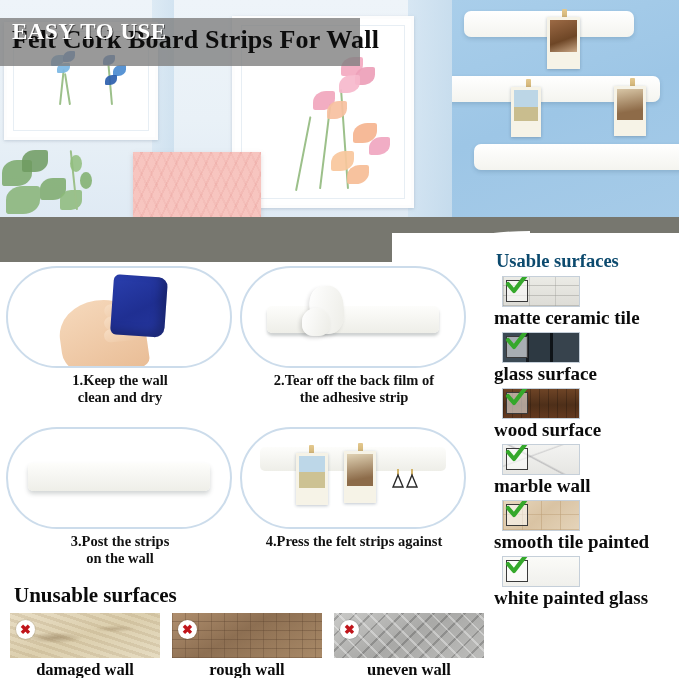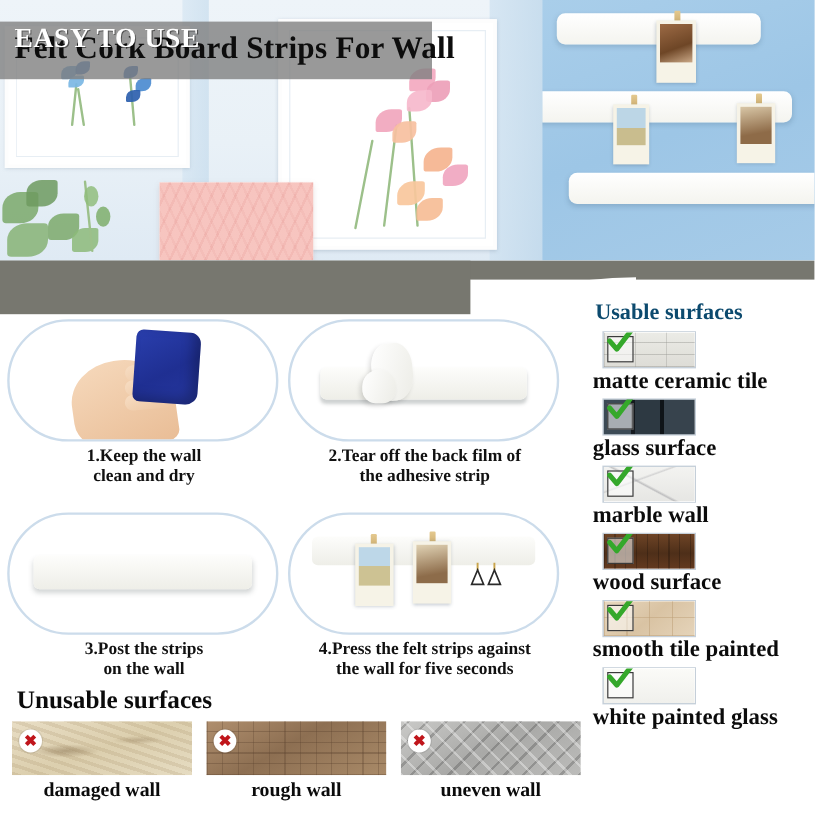--- a/index.html
+++ b/index.html
@@ -216,21 +216,21 @@
   
   .unusable {
     position: absolute;
     left: 10px; top: 571px;
     width: 480px;
   }
   .section-heading {
     font-size: 21px;
     font-weight: bold;
     color: #0b0b0b;
-    margin: 0 0 5px 4px;
+    margin: 12px 0 5px 4px;
     font-family: "Liberation Serif", "DejaVu Serif", serif;
   }
   .bad-row { display: flex; gap: 12px; }
   .bad-item { width: 150px; }
   .bad-thumb {
     position: relative;
     width: 150px; height: 45px;
     overflow: hidden;
   }
   .bad-label {
@@ -499,21 +499,20 @@
           <path d="M8 2 L8 8" stroke="#c9a44a" stroke-width="1.6" fill="none"></path>
           <path d="M8 8 L3 20 L13 20 Z" stroke="#2a2a2a" stroke-width="1.4" fill="none"></path>
         </svg>
         <svg class="earring" width="16" height="26" viewBox="0 0 16 26" style="position:absolute;left:162px;top:38px;">
           <path d="M8 2 L8 8" stroke="#c9a44a" stroke-width="1.6" fill="none"></path>
           <path d="M8 8 L3 20 L13 20 Z" stroke="#2a2a2a" stroke-width="1.4" fill="none"></path>
         </svg>
       </div>
       <div class="step-caption">
         <div>4.Press the felt strips against</div>
-        <div>the wall for five seconds</div>
       </div>
     </div>
   </div>
 
   <div class="unusable">
     <div class="section-heading">Unusable surfaces</div>
     <div class="bad-row">
 
       <div class="bad-item">
         <div class="bad-thumb">
@@ -561,38 +560,38 @@
         <div class="check-box"></div>
         <svg class="check-mark" viewBox="0 0 26 26">
             <path d="M4 13 L10 20 L23 3" stroke="#35a82b" stroke-width="4.2" fill="none" stroke-linecap="round" stroke-linejoin="round"></path>
           </svg>
       </div>
       <div class="good-label">glass surface</div>
     </div>
 
     <div class="good-item">
       <div class="good-thumb">
+        <div class="tex-wood"></div>
+        <div class="check-box"></div>
+        <svg class="check-mark" viewBox="0 0 26 26">
+            <path d="M4 13 L10 20 L23 3" stroke="#35a82b" stroke-width="4.2" fill="none" stroke-linecap="round" stroke-linejoin="round"></path>
+          </svg>
+      </div>
+      <div class="good-label">wood surface</div>
+    </div>
+
+    <div class="good-item">
+      <div class="good-thumb">
         <div class="tex-marble"></div>
         <div class="check-box"></div>
         <svg class="check-mark" viewBox="0 0 26 26">
             <path d="M4 13 L10 20 L23 3" stroke="#35a82b" stroke-width="4.2" fill="none" stroke-linecap="round" stroke-linejoin="round"></path>
           </svg>
       </div>
       <div class="good-label">marble wall</div>
-    </div>
-
-    <div class="good-item">
-      <div class="good-thumb">
-        <div class="tex-wood"></div>
-        <div class="check-box"></div>
-        <svg class="check-mark" viewBox="0 0 26 26">
-            <path d="M4 13 L10 20 L23 3" stroke="#35a82b" stroke-width="4.2" fill="none" stroke-linecap="round" stroke-linejoin="round"></path>
-          </svg>
-      </div>
-      <div class="good-label">wood surface</div>
     </div>
 
     <div class="good-item">
       <div class="good-thumb">
         <div class="tex-smooth"></div>
         <div class="check-box"></div>
         <svg class="check-mark" viewBox="0 0 26 26">
             <path d="M4 13 L10 20 L23 3" stroke="#35a82b" stroke-width="4.2" fill="none" stroke-linecap="round" stroke-linejoin="round"></path>
           </svg>
       </div>

